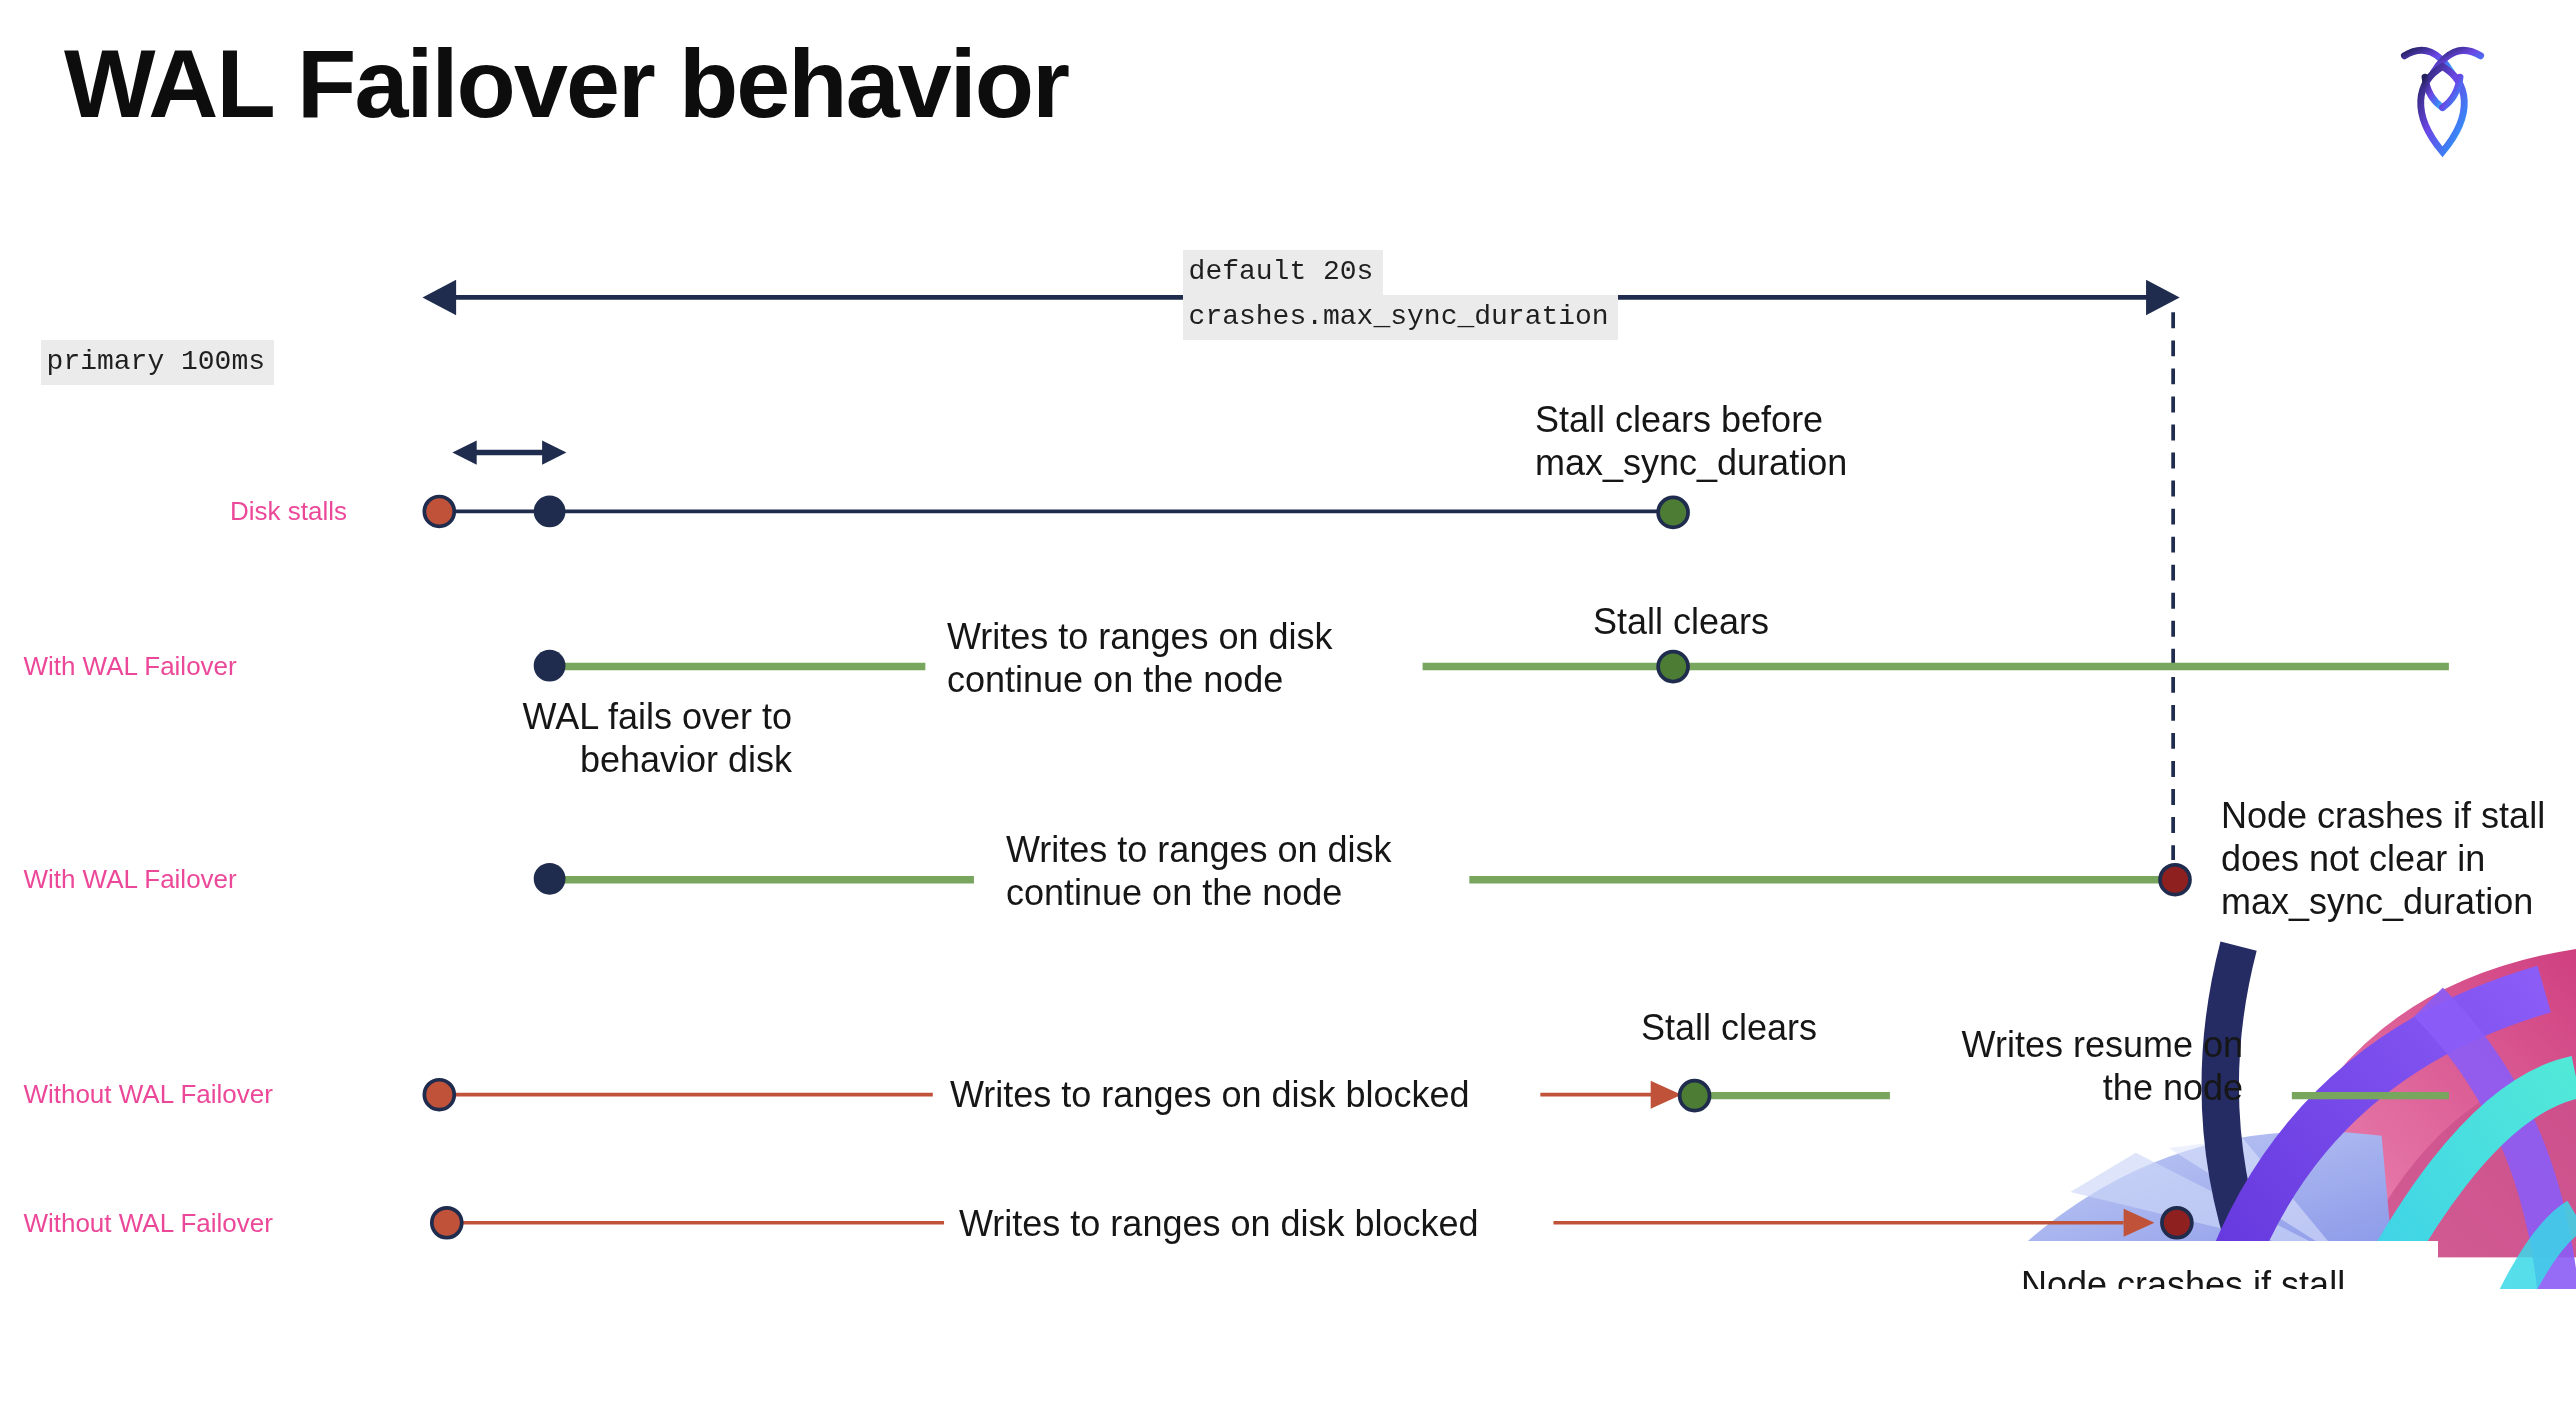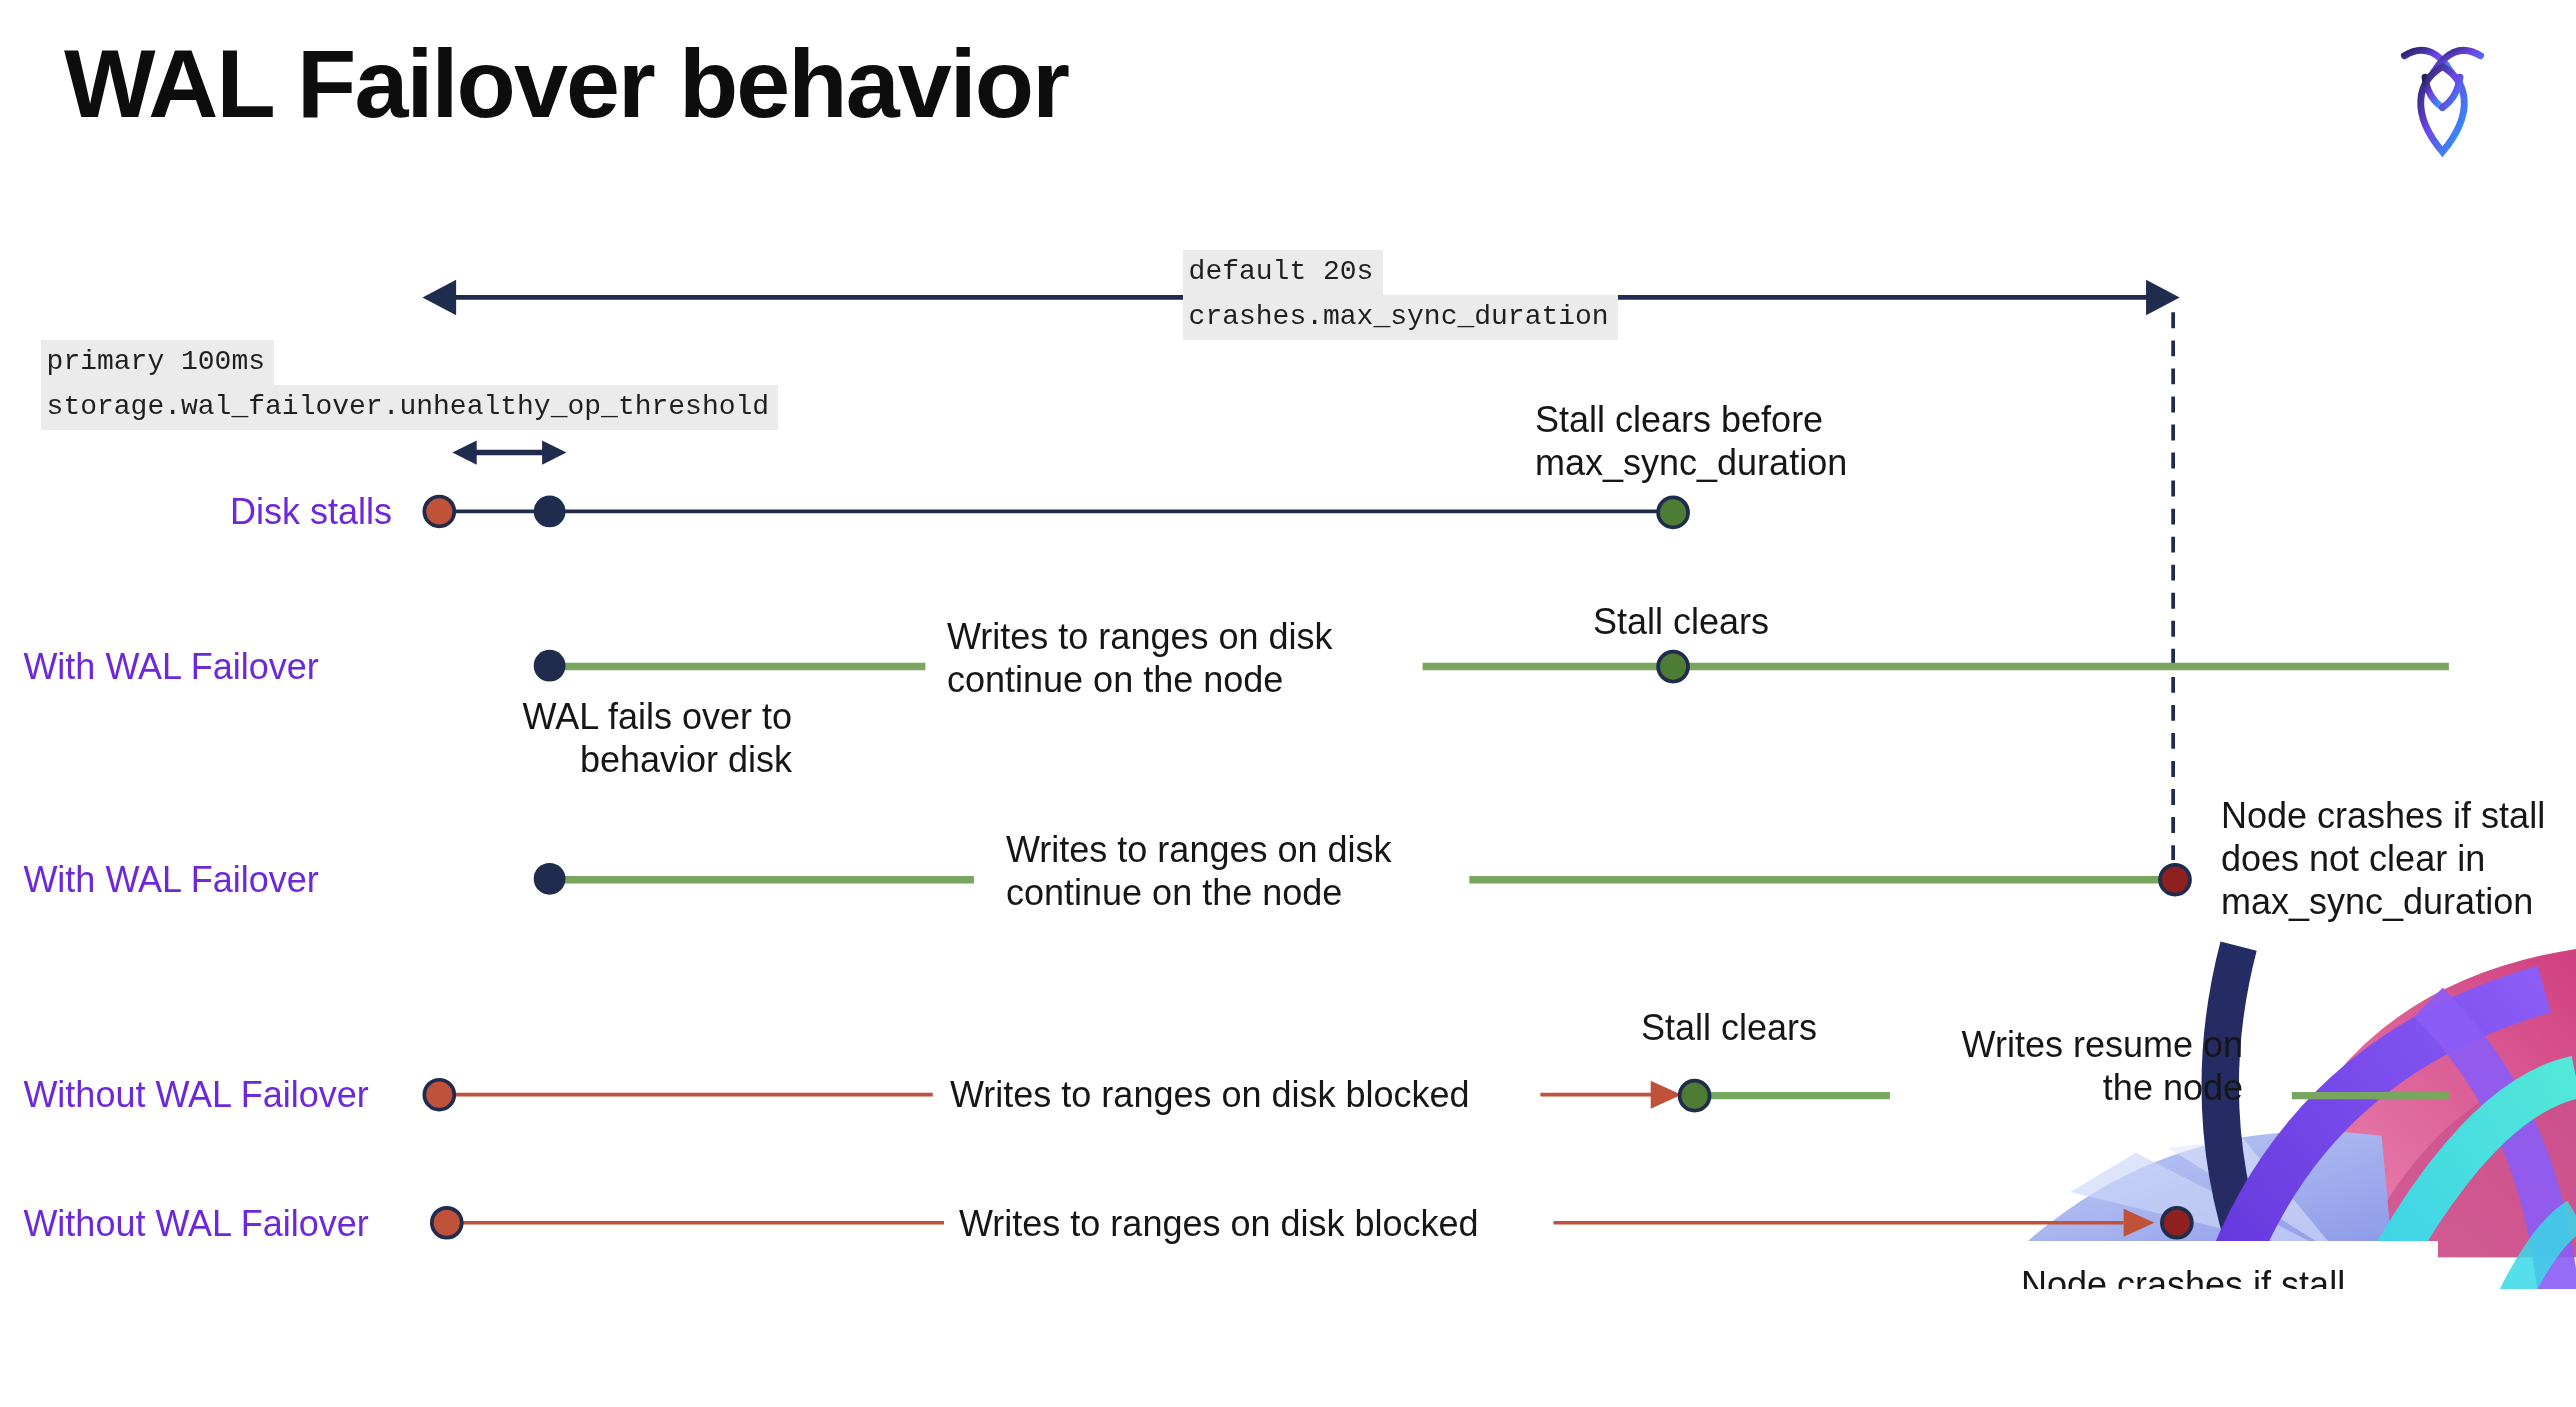--- a/index.html
+++ b/index.html
@@ -10,21 +10,21 @@
   svg.layer{position:absolute;left:0;top:0;width:2576px;height:1408px;}
   .title{
     position:absolute;left:64px;top:28px;font-size:97px;font-weight:bold;
     letter-spacing:-1.9px;color:#0d0d0d;
   }
   .txt{position:absolute;font-size:36px;line-height:43px;color:#161616;white-space:pre-line;}
   .center{text-align:right;}
   .mono{position:absolute;font-family:"Liberation Mono","DejaVu Sans Mono",monospace;
         font-size:28px;line-height:43px;color:#1f1f1f;}
   .mono span{background:#ebebeb;display:table;padding:0 9.3px 1.9px 5.6px;white-space:pre;}
-  .rowlabel{position:absolute;font-size:36px;line-height:43px;color:#6d28d9;}
+  .rowlabel{position:absolute;font-size:26px;line-height:43px;color:#ec4899;}
   .notebox{position:absolute;left:1991px;top:1241px;width:447px;height:166px;background:#ffffff;}
   .notebox .inner{position:static;padding:22.4px 0 0 30px;font-size:36px;line-height:43px;white-space:pre-line;color:#161616;}
   .logo{position:absolute;left:2391px;top:39px;width:103px;height:122px;}
 </style>
 </head>
 <body>
 
 <div class="canvas">
 
   <svg class="layer" viewBox="0 0 2756 1506">
@@ -149,21 +149,20 @@
       <path d="M60,90 C73,81 81,66 83,50"></path>
     </g>
   </svg>
 
   <div class="mono" style="left:1163px;top:250px;padding-left:20px;">
     <span>default 20s</span>
     <span>crashes.max_sync_duration</span>
   </div>
   <div class="mono" style="left:41px;top:340px;">
     <span>primary 100ms</span>
-    <span>storage.wal_failover.unhealthy_op_threshold</span>
   </div>
 
   <div class="rowlabel" style="left:230px;top:490px;">Disk stalls</div>
   <div class="txt" style="left:1535px;top:398px;">Stall clears before
 max_sync_duration</div>
 
   <div class="rowlabel" style="left:23.4px;top:645px;">With WAL Failover</div>
   <div class="txt center" style="left:465px;top:695px;width:327px;">WAL fails over to
 behavior disk</div>
   <div class="txt" style="left:947px;top:615px;">Writes to ranges on disk

